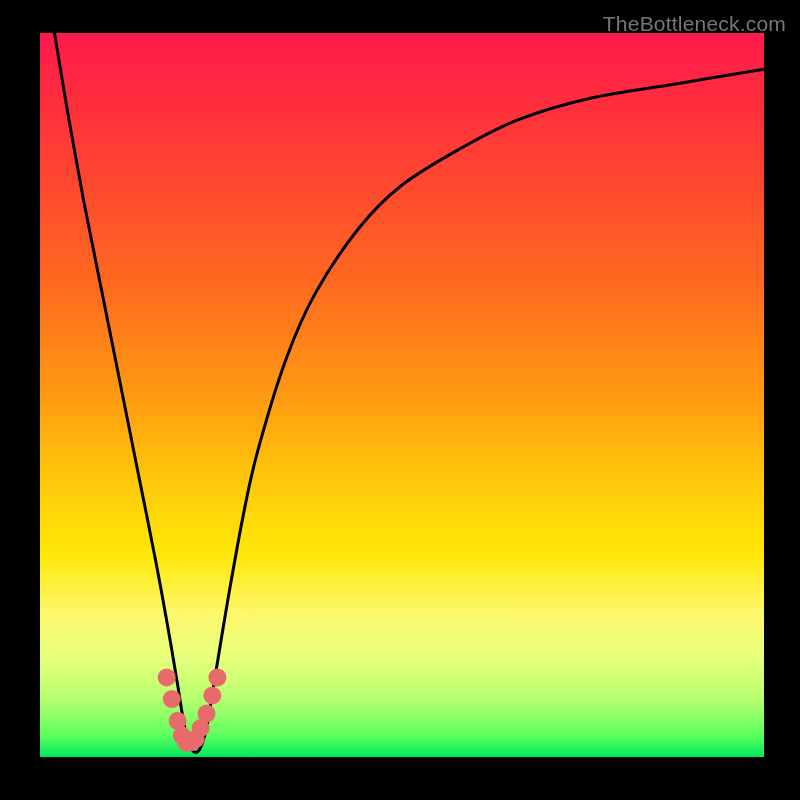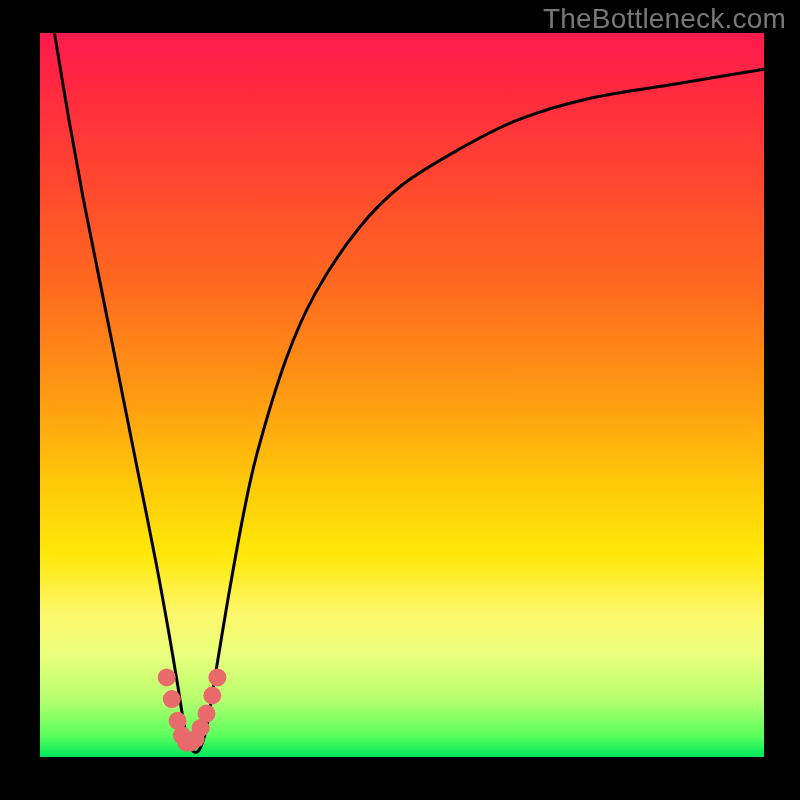--- a/index.html
+++ b/index.html
@@ -35,24 +35,24 @@
       #ffe808 72%,
       #fdf76a 80%,
       #e9ff7d 86%,
       #b7ff6e 92%,
       #5cff5c 97%,
       #00e85e 100%
     );
   }
   .watermark {
     position: absolute;
-    top: 3px;
+    top: 12px;
     right: 14px;
     font-family: Arial, Helvetica, sans-serif;
-    font-size: 28px;
+    font-size: 21px;
     color: #777;
     letter-spacing: 0.2px;
     user-select: none;
     text-align: center;
   }
   svg.curve {
     position: absolute;
     left: 0;
     top: 0;
     width: 724px;

